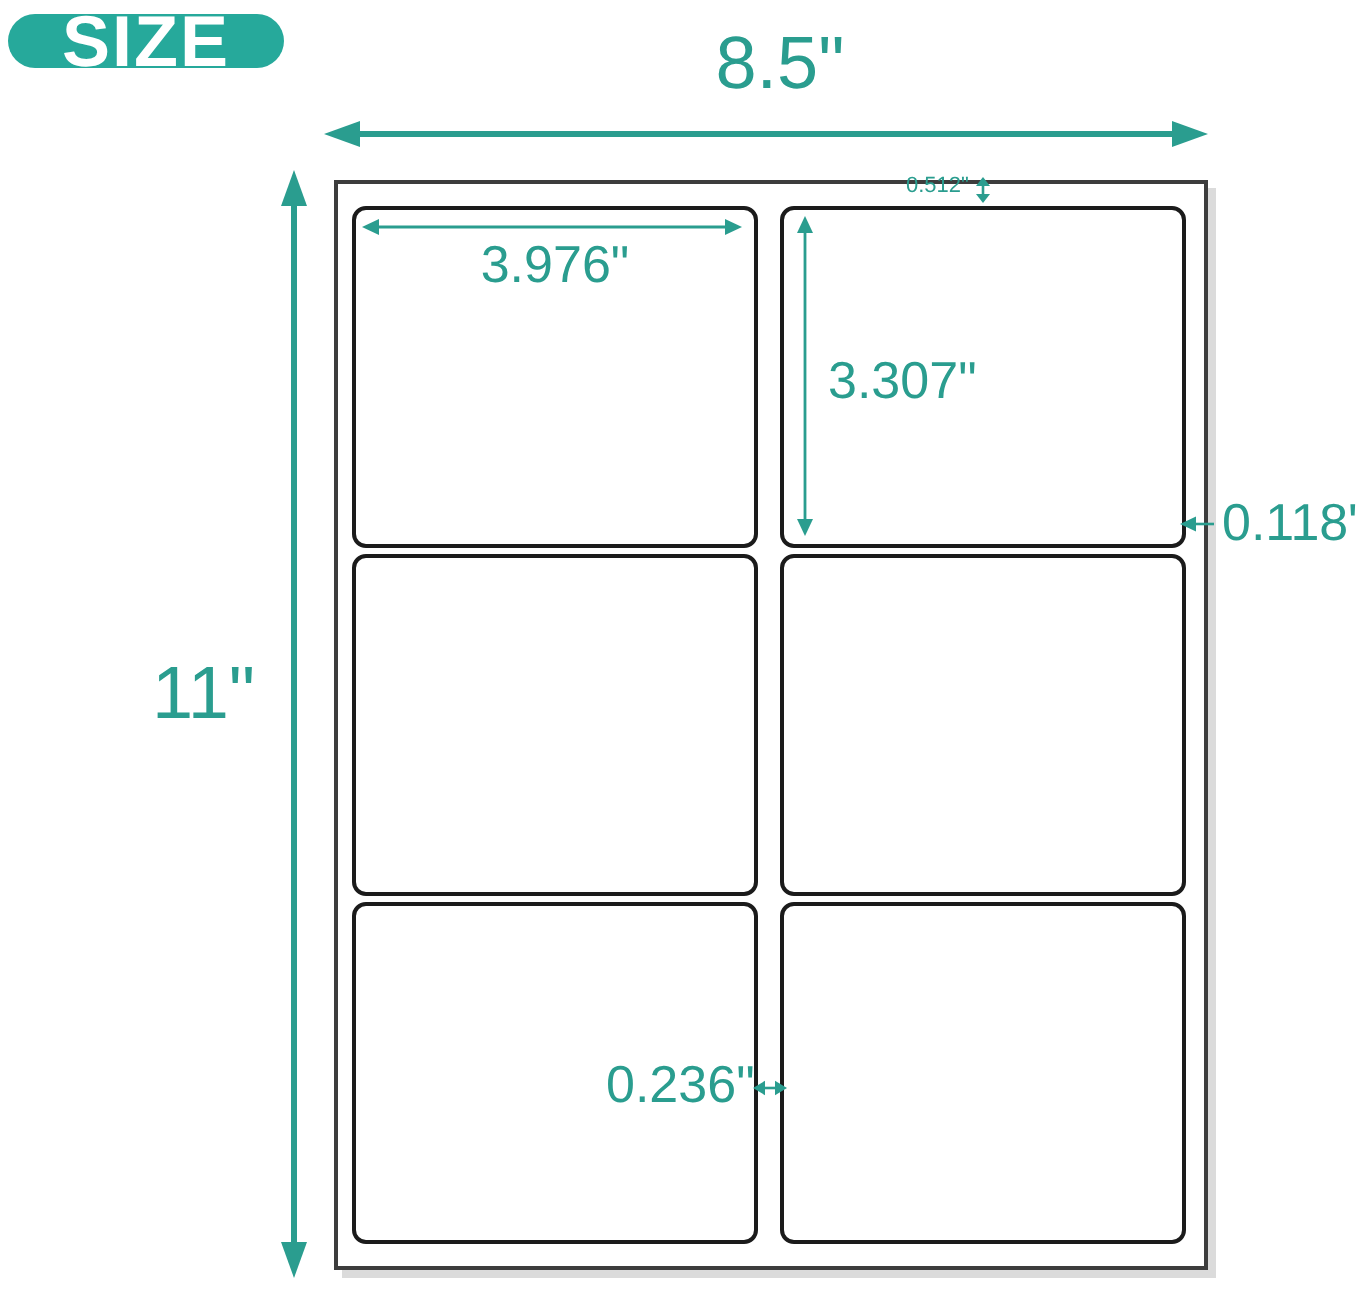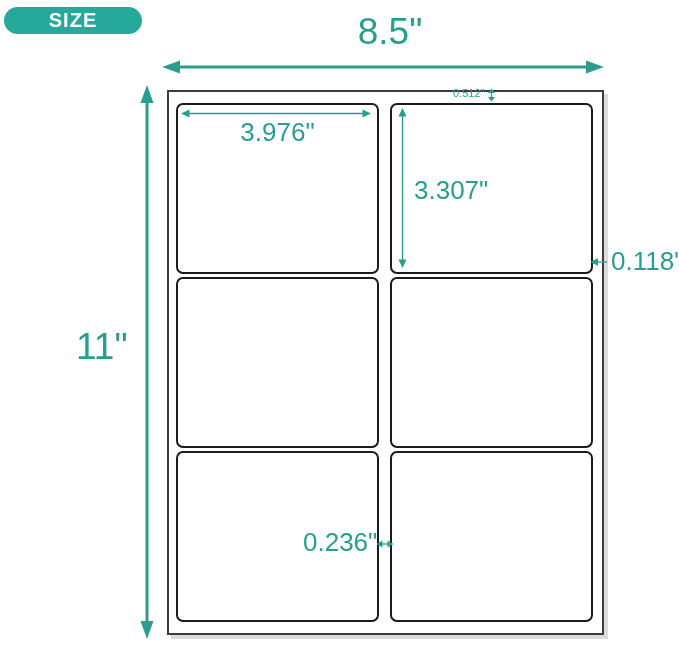--- a/index.html
+++ b/index.html
@@ -14,21 +14,21 @@
   .abs { position: absolute; }
 
   
   .badge {
     left: 4px; top: 7px;
     width: 138px; height: 27px;
     background: var(--badge-bg, #26a99b);
     color: var(--badge-text, #fff);
     border-radius: 18px;
     display: flex; align-items: center; justify-content: center;
-    font-size: 20px; font-weight: bold; letter-spacing: 1px;
+    font-size: 36px; font-weight: bold; letter-spacing: 1px;
   }
 
   
   .dim-big {
     color: var(--teal, #2a9d8f);
     font-size: 37px;
     white-space: nowrap;
   }
   .dim-mid {
     color: var(--teal, #2a9d8f);

